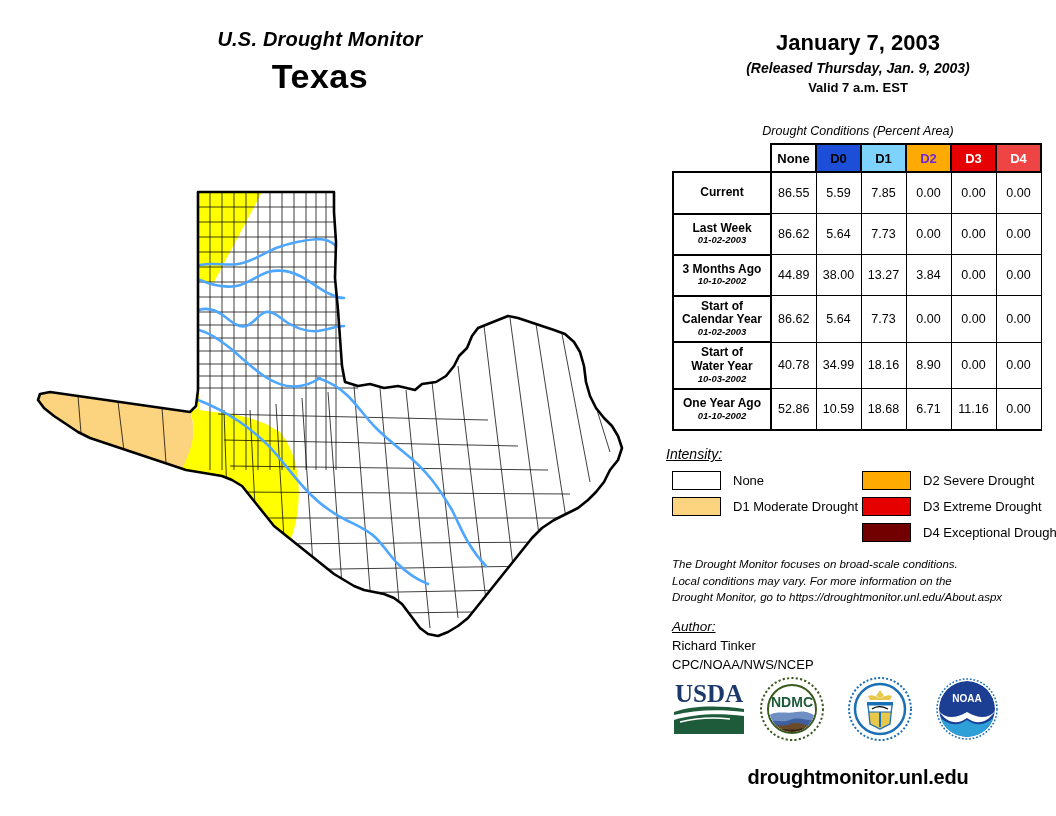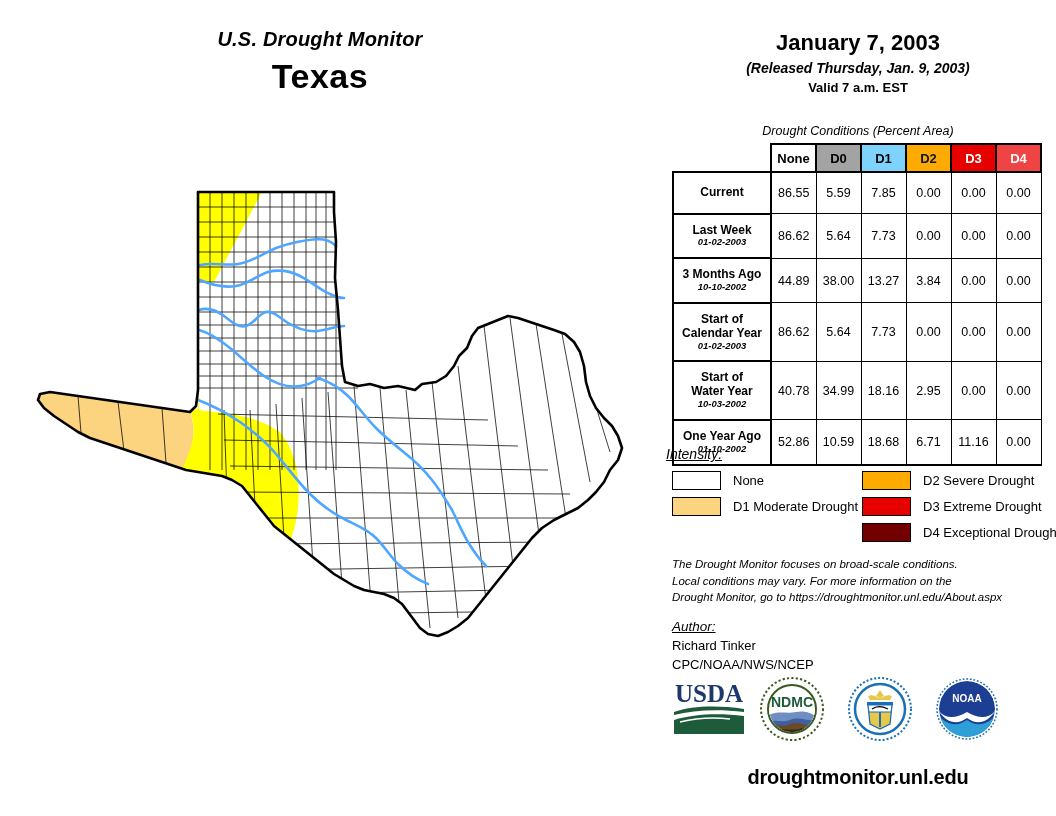--- a/index.html
+++ b/index.html
@@ -24,26 +24,26 @@
   #date-valid{font-size:13px;font-weight:bold;margin-top:4px;}
 
   
   #table-caption{position:absolute;left:660px;top:124px;width:396px;text-align:center;
     font-size:12.5px;font-style:italic;}
   #dm-table{position:absolute;left:672px;top:143px;border-collapse:collapse;}
   #dm-table td,#dm-table th{border:1px solid #000;padding:0;text-align:center;vertical-align:middle;}
   #dm-table .hdr-blank{border:none;width:92px;}
   #dm-table .hdr{height:26px;width:43px;font-size:13px;font-weight:bold;border:2px solid #000;}
   #dm-table .hdr-none{background:#ffffff;color:#000;}
-  #dm-table .hdr-d0{background:#a3a3a3;color:#000;}
+  #dm-table .hdr-d0{background:#1d4ed8;color:#000;}
   #dm-table .hdr-d1{background:#7dd3fc;color:#000;}
-  #dm-table .hdr-d2{background:#ffaa00;color:#0f172a;}
+  #dm-table .hdr-d2{background:#ffaa00;color:#6d28d9;}
   #dm-table .hdr-d3{background:#e60000;color:#fff;}
   #dm-table .hdr-d4{background:#ef4444;color:#fff;}
-  #dm-table .rowlab{width:92px;border:2px solid #000;padding:9px 2px;line-height:1.15;}
+  #dm-table .rowlab{width:92px;border:2px solid #000;padding:3px 2px;line-height:1.15;}
   #dm-table .rowlab .lab{font-size:12px;font-weight:bold;}
   #dm-table .rowlab .dt{font-size:9.5px;font-style:italic;font-weight:bold;}
   #dm-table .val{width:43px;height:40px;font-size:12.5px;border:1px solid #000;}
   #dm-table tr.datarow td.val{border-left:1px solid #000;border-right:1px solid #000;}
   #dm-table .outer-l{border-left:2px solid #000;}
   #dm-table .outer-r{border-right:2px solid #000;}
   #dm-table .outer-t{border-top:2px solid #000;}
   #dm-table .outer-b{border-bottom:2px solid #000;}
 
   
@@ -329,21 +329,21 @@
         <td class="val outer-r">0.00</td>
       </tr>
       <tr class="datarow">
         <td class="rowlab">
           <div class="lab">Start of<br>Water Year</div>
           <div class="dt">10-03-2002</div>
         </td>
         <td class="val outer-l">40.78</td>
         <td class="val">34.99</td>
         <td class="val">18.16</td>
-        <td class="val">2.95</td>
+        <td class="val">8.90</td>
         <td class="val">0.00</td>
         <td class="val outer-r">0.00</td>
       </tr>
       <tr class="datarow">
         <td class="rowlab outer-b">
           <div class="lab">One Year Ago</div>
           <div class="dt">01-10-2002</div>
         </td>
         <td class="val outer-l outer-b">52.86</td>
         <td class="val outer-b">10.59</td>

